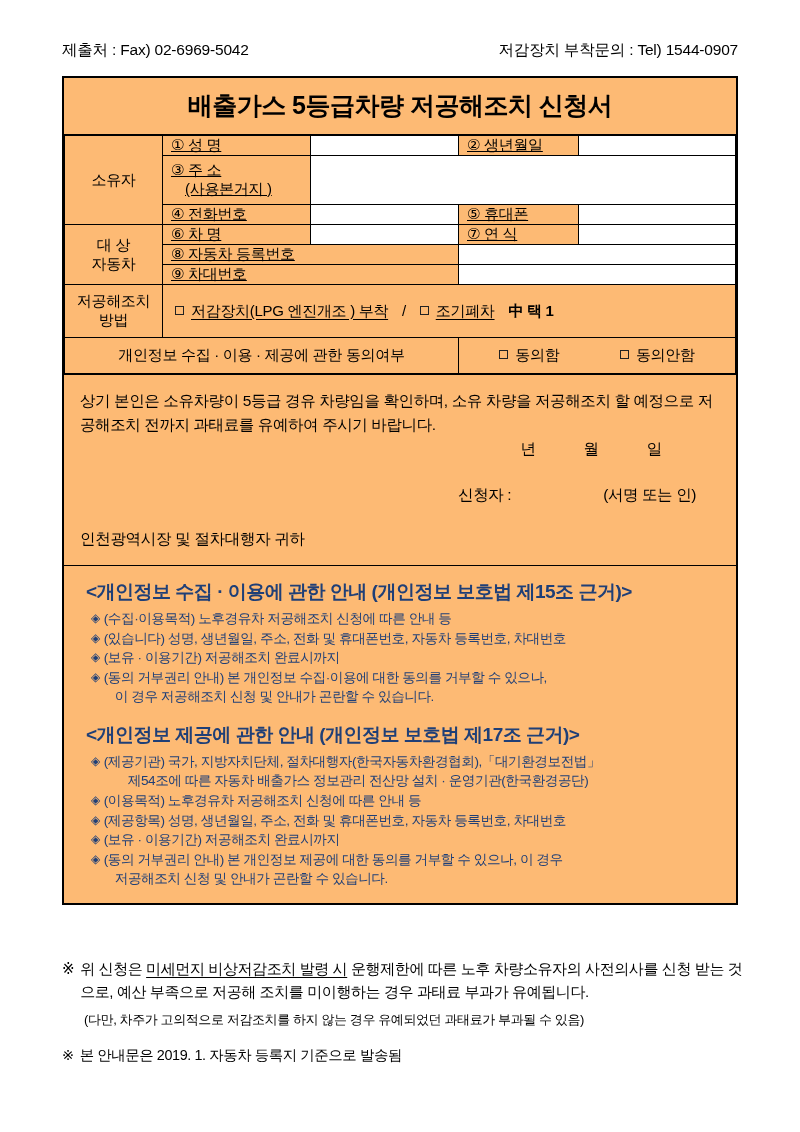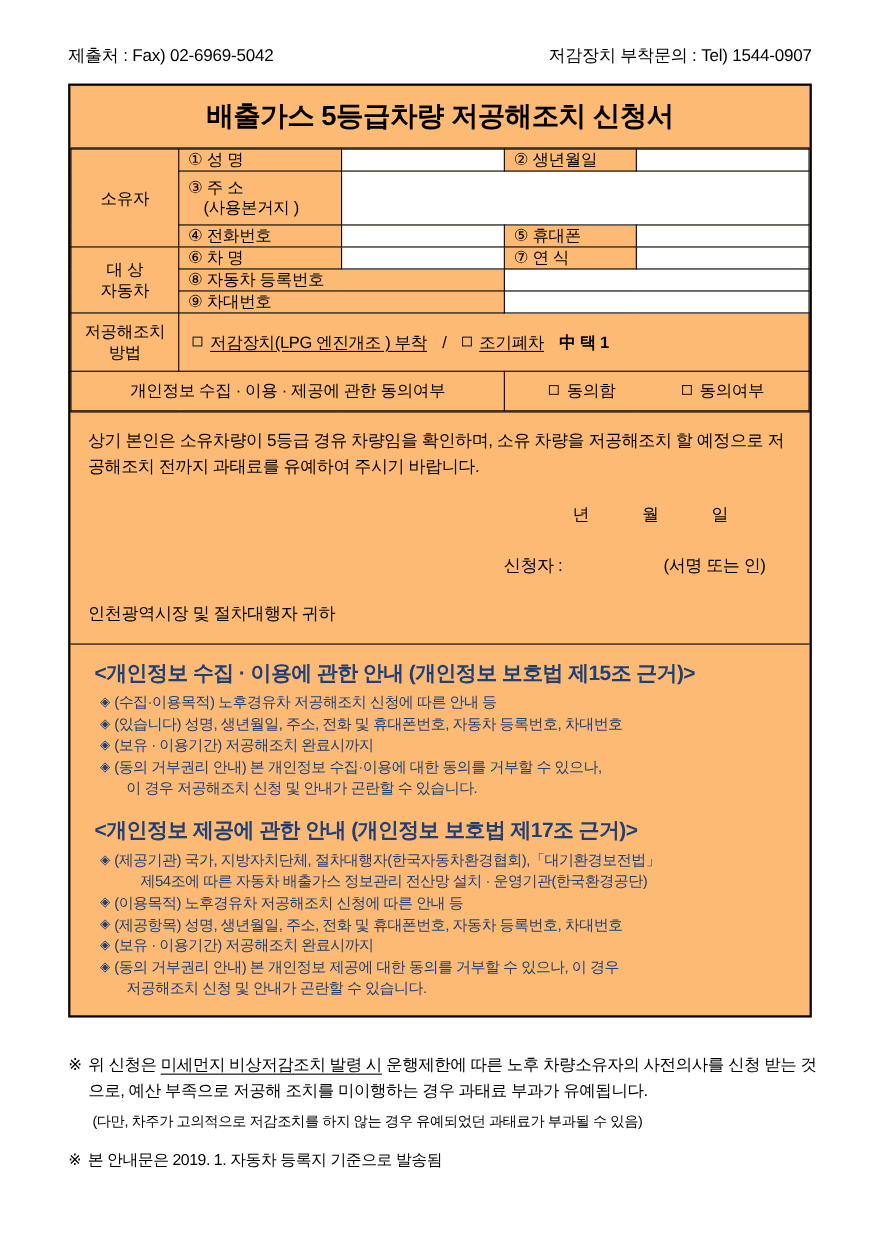--- a/index.html
+++ b/index.html
@@ -69,20 +69,21 @@
     padding: 0 8px;
     vertical-align: middle;
     white-space: nowrap;
   }
   td.rowlabel {
     text-align: center;
     font-size: 15px;
   }
   td.field {
     padding-left: 12px;
+    text-decoration: underline;
   }
   td.blank { background: #fff; }
 
   .sub-addr {
     display: block;
     padding-left: 14px;
     letter-spacing: -0.3px;
   }
 
   
@@ -120,21 +121,20 @@
   
   .decl {
     border-top: 1.1px solid #000;
     padding: 14px 16px 10px 16px;
     font-size: 15.5px;
     line-height: 1.55;
     letter-spacing: -0.4px;
   }
   .decl p { margin: 0; }
   .date-line {
-    margin-top: 20px;
     text-align: right;
     padding-right: 58px;
     letter-spacing: -0.3px;
   }
   .date-line span { display: inline-block; }
   .d-y { margin-right: 48px; }
   .d-m { margin-right: 48px; }
 
   .sign-line {
     margin-top: 22px;
@@ -294,21 +294,21 @@
               <span style="padding-left:10px;font-weight:bold;">中  택  1</span>
             </div>
           </td>
         </tr>
 
         <tr>
           <td colspan="3" class="consent-label" style="padding:8px 4px;">개인정보 수집 · 이용 · 제공에 관한 동의여부</td>
           <td colspan="2" style="padding:8px 10px;">
             <div class="consent-opts">
               <span><span class="chk"></span><span>동의함</span></span>
-              <span><span class="chk"></span><span>동의여부</span></span>
+              <span><span class="chk"></span><span>동의안함</span></span>
             </div>
           </td>
         </tr>
       </tbody>
     </table>
 
     <div class="decl">
       <p>상기 본인은 소유차량이 5등급 경유 차량임을 확인하며, 소유 차량을 저공해조치 할 예정으로 저공해조치 전까지 과태료를 유예하여 주시기 바랍니다.</p>
 
       <div class="date-line">

